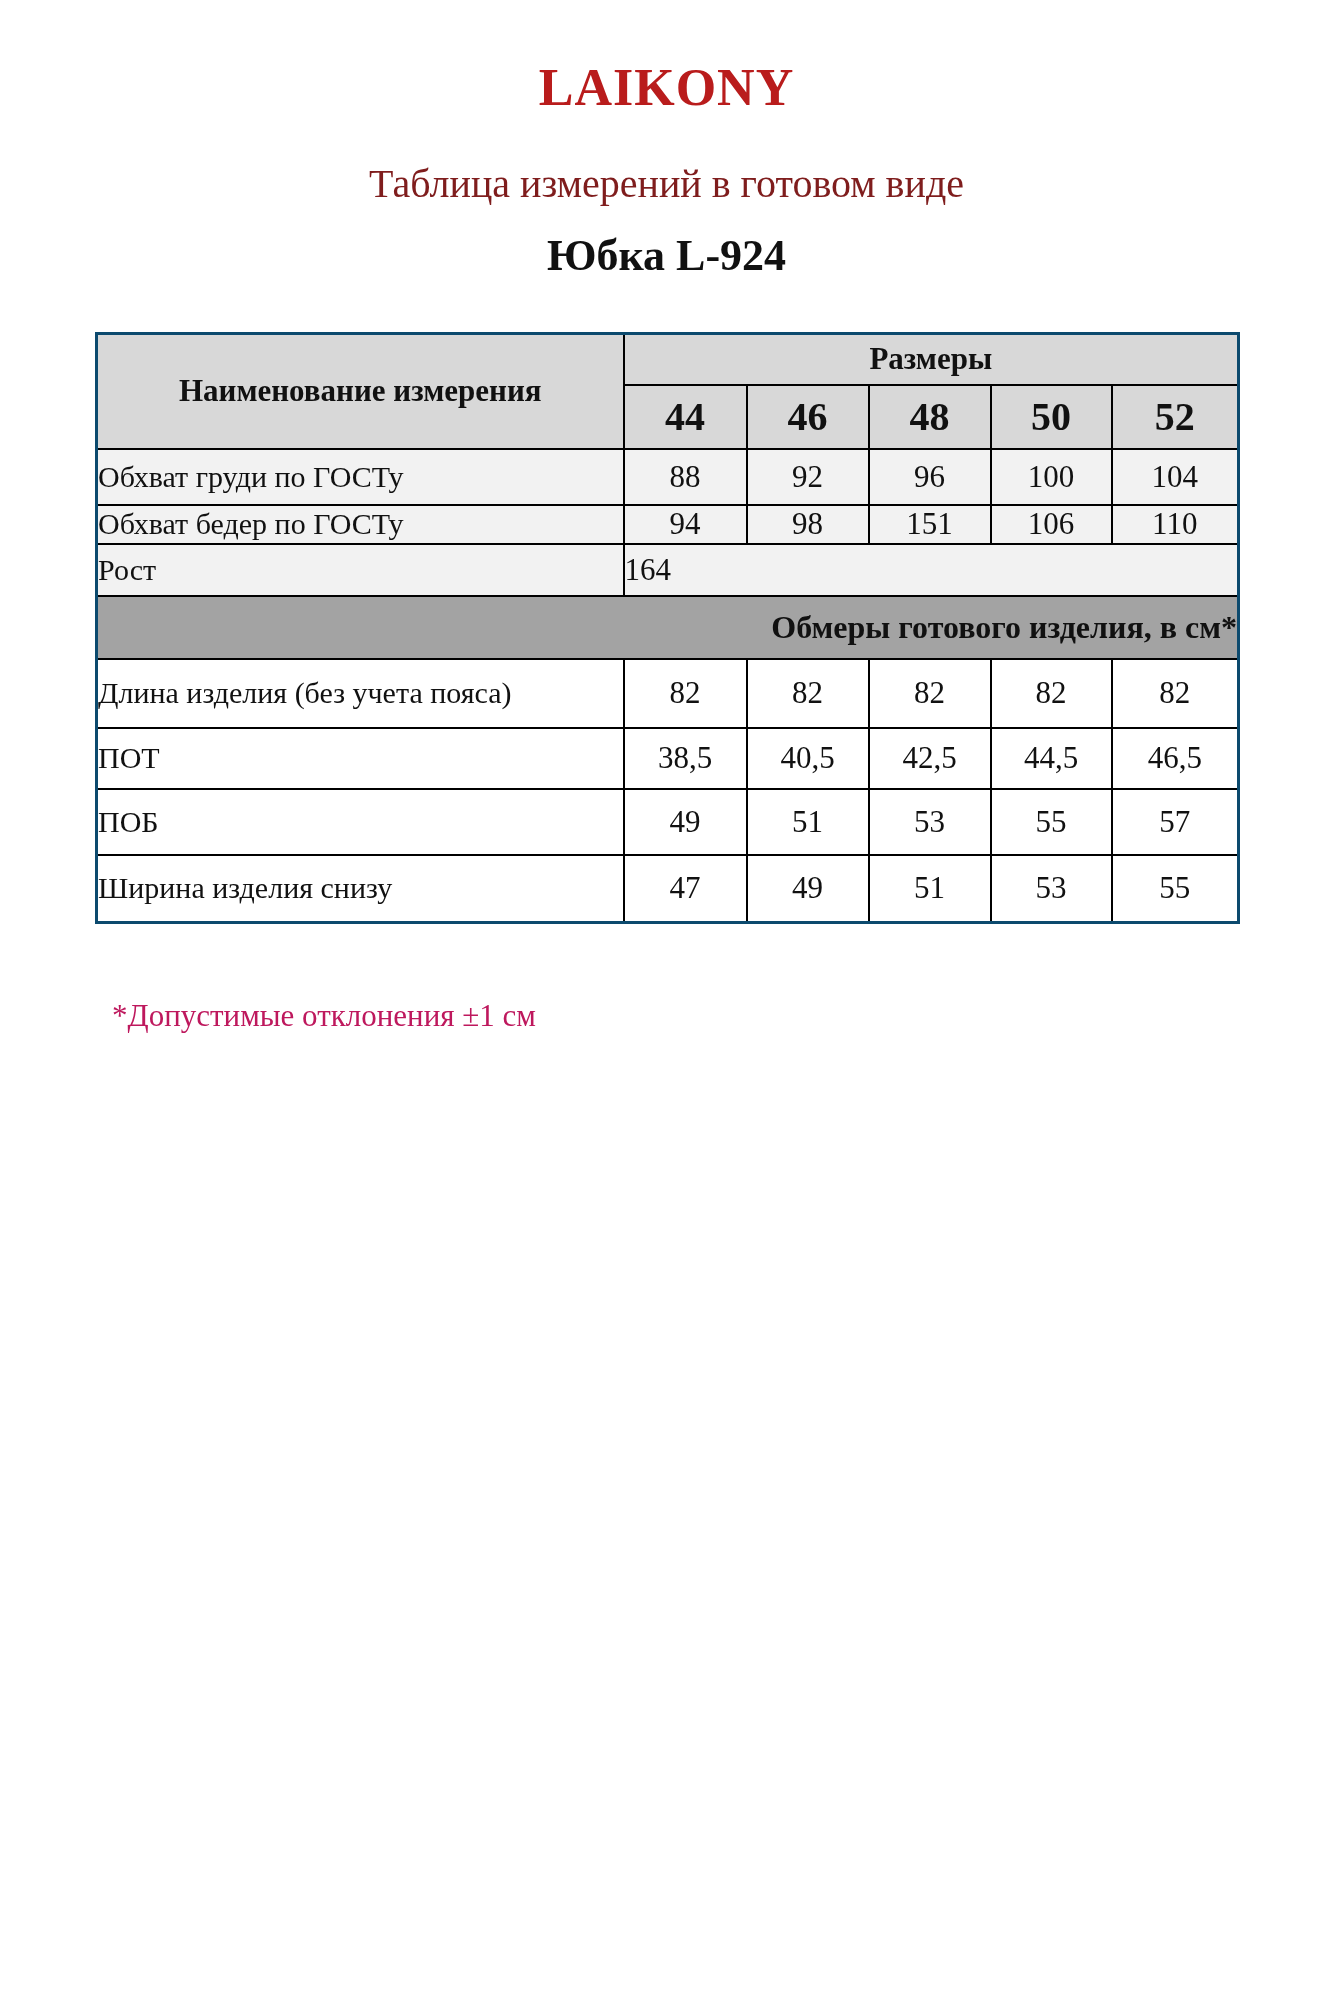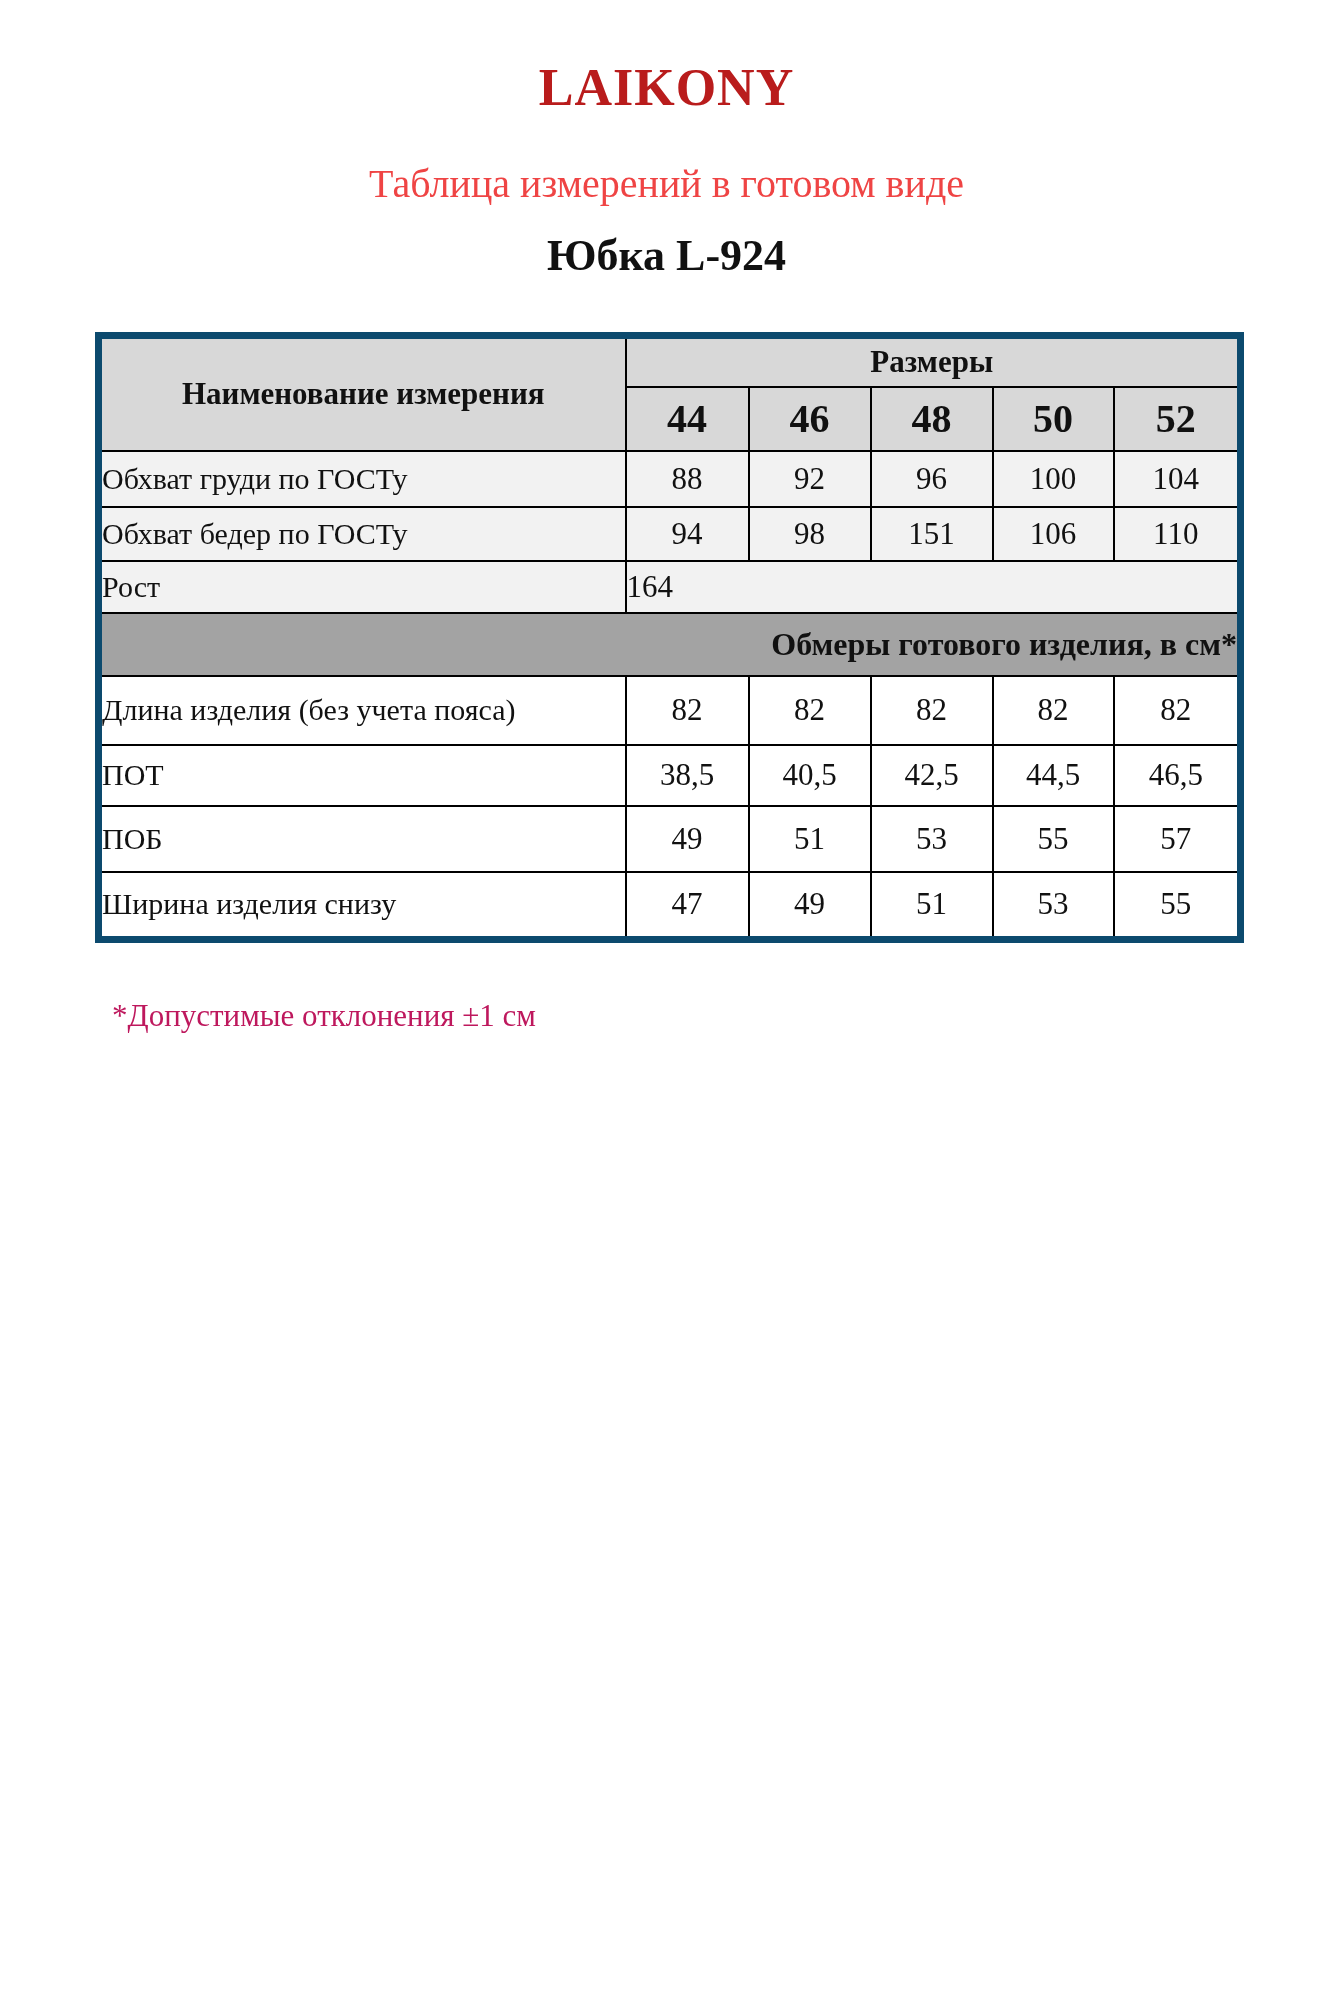--- a/index.html
+++ b/index.html
@@ -25,50 +25,50 @@
     font-weight: bold;
     letter-spacing: 1px;
     color: #b91c1c;
   }
   .doc-subtitle {
     position: absolute;
     top: 160px; left: 0; right: 0;
     text-align: center;
     font-size: 40px;
     font-weight: normal;
-    color: #ef4444;
+    color: #7f1d1d;
   }
   .product-title {
     position: absolute;
     top: 230px; left: 0; right: 0;
     text-align: center;
     font-size: 44px;
     font-weight: bold;
     color: #111111;
   }
   table.size-table {
     position: absolute;
     top: 332px;
     left: 95px;
     width: 1142px;
     border-collapse: collapse;
     table-layout: fixed;
-    border: 7px solid #0c4a6e;
+    border: 3px solid #0c4a6e;
     font-size: 31px;
   }
   table.size-table th,
   table.size-table td {
     border: 2px solid #000000;
     vertical-align: middle;
     padding: 0;
   }
   tr.r1 { height: 51px; }
   tr.r2 { height: 64px; }
   tr.r3 { height: 56px; }
-  tr.r4 { height: 54px; margin-top: 48px; }
+  tr.r4 { height: 39px; margin-top: 48px; }
   tr.r5 { height: 52px; }
   tr.r6 { height: 63px; }
   tr.r7 { height: 69px; }
   tr.r8 { height: 61px; }
   tr.r9 { height: 66px; }
   tr.r10 { height: 68px; }
   th.name-head {
     background: #d8d8d8;
     font-weight: bold;
     font-size: 31px;

